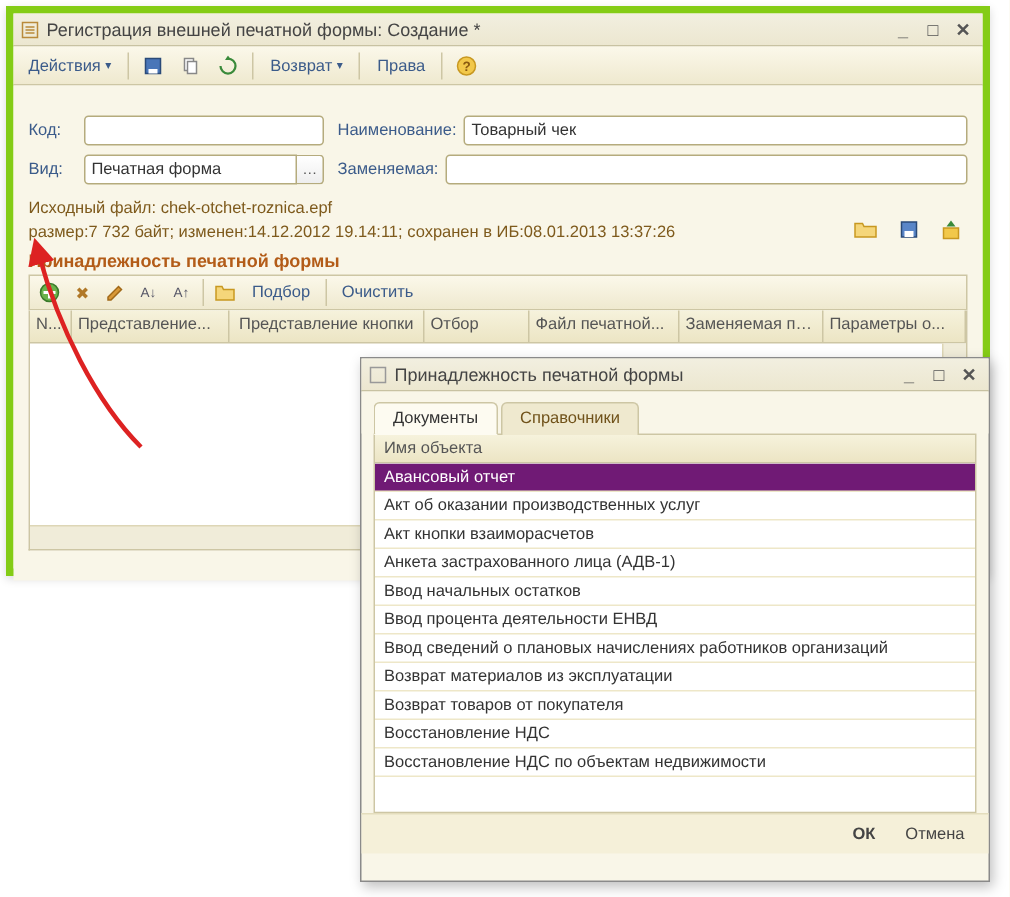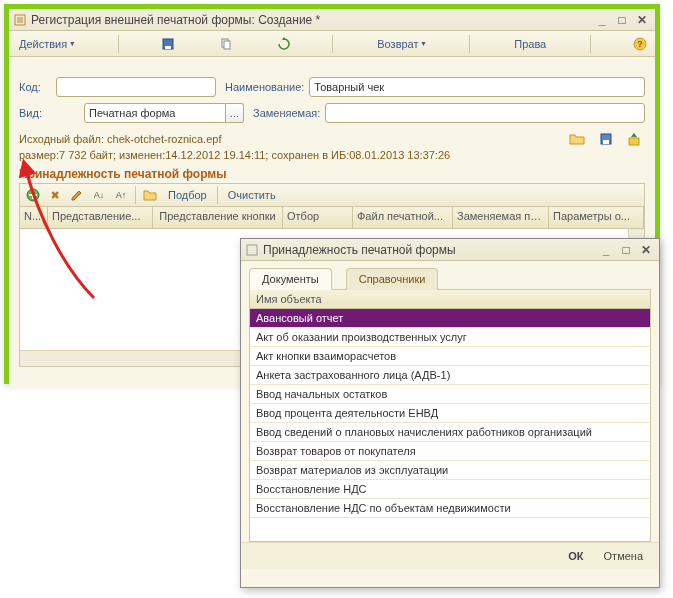--- a/index.html
+++ b/index.html
@@ -39,42 +39,42 @@
     width: 18px; height: 16px; margin-left: 2px;
     display:inline-flex;align-items:center;justify-content:center;
     color:#555; font-weight:bold; cursor:pointer;
     border: 1px solid transparent;
     border-radius:2px;
   }
   .toolbar {
     height: 26px;
     background: linear-gradient(#fbf8ea,#efe9cf);
     border-bottom: 1px solid #cdc6a4;
-    display:flex; align-items:center; padding:0 4px; gap:3px;justify-content:space-between;
+    display:flex; align-items:center; padding:0 4px; gap:3px;
   }
   .tool-btn {
     height:20px; min-width:20px; padding:0 3px;
     display:inline-flex;align-items:center;justify-content:center;
     border:1px solid transparent; border-radius:2px;
     cursor:pointer; color:#444;
   }
   .tool-link{color:#3b5b8a;padding:0 6px;cursor:pointer;height:20px;display:inline-flex;align-items:center;}
   .tool-link .caret{margin-left:3px;font-size:8px;}
   .tool-sep{width:1px;height:18px;background:#cdc6a4;margin:0 2px;}
   .form-body{
     padding:20px 10px;
     background:#f9f6e8;
   }
   .row{display:flex;align-items:center;margin-bottom:6px;gap:5px;}
   .lbl{color:#3b5b8a;min-width:32px;}
   .input{
     height:20px;border:1px solid #b5ab7d;background:#fff;border-radius:3px;
     padding:0 4px;font-family:inherit;font-size:11px;color:#333;
   }
-  .select-wrap{display:flex;margin-left:28px;}
+  .select-wrap{display:flex;}
   .select-wrap .ellips{
     width:18px;height:20px;border:1px solid #b5ab7d;border-left:none;border-radius:0 3px 3px 0;
     background:linear-gradient(#fff,#eee);display:inline-flex;align-items:center;justify-content:center;font-size:10px;color:#555;cursor:pointer;
   }
   .info-line{color:#7e5a1c;margin:4px 0 2px 0;}
   .section-head{
     color:#b35c18;font-weight:bold;margin:4px 0 2px 0;font-size:12px;
   }
   .grid-toolbar{
     height:24px;background:linear-gradient(#fbf8ea,#efe9cf);
@@ -115,21 +115,21 @@
     border:1px solid #8a8a8a;background:#f9f6e8;
     box-shadow:2px 3px 8px rgba(0,0,0,0.25);
     z-index:20;
   }
   .tabs{
     display:flex;padding:6px 8px 0 8px;gap:0;background:#f9f6e8;
   }
   .tab{
     padding:4px 12px;border:1px solid #cdc6a4;border-bottom:none;
     border-radius:4px 4px 0 0;background:#efe9cf;color:#70521a;cursor:pointer;
-    position:relative;top:1px;margin-right:14px;
+    position:relative;top:1px;margin-right:2px;
   }
   .tab.active{background:#fdfbf1;color:#333;border-bottom:1px solid #fdfbf1;z-index:2;}
   .tab-panel{
     margin:0 8px;border:1px solid #cdc6a4;background:#fdfbf1;
   }
   .obj-header{
     background:linear-gradient(#f6f2dc,#ece5c4);border-bottom:1px solid #cdc6a4;
     padding:3px 6px;color:#555;
   }
   .obj-list{
@@ -220,21 +220,21 @@
     </div>
     <div class="row">
       <span class="lbl">Вид:</span>
       <div class="select-wrap" style="width:160px;">
         <input class="input" style="width: 142px; border-radius: 3px 0px 0px 3px;" value="Печатная форма">
         <span class="ellips">…</span>
       </div>
       <span class="lbl" style="margin-left:4px;">Заменяемая:</span>
       <input class="input" style="flex: 1 1 0%;" value="">
     </div>
-    <div style="display:flex;align-items:flex-start;">
+    <div style="display:flex;align-items:flex-end;">
       <div style="flex:1;">
         <div class="info-line">Исходный файл: chek-otchet-roznica.epf</div>
         <div class="info-line">размер:7 732 байт; изменен:14.12.2012 19.14:11; сохранен в ИБ:08.01.2013 13:37:26</div>
       </div>
       <div class="right-icons">
         <span class="tool-btn">
             <svg width="16" height="14">
               <path d="M1 3 L6 3 L7 5 L15 5 L15 12 L1 12 Z" fill="#f5d67a" stroke="#c89820"></path>
             </svg>
           </span>
@@ -329,22 +329,22 @@
   <div class="tab-panel">
     <div class="obj-header">Имя объекта</div>
     <div class="obj-list" id="obj-list">
         <div class="obj-item sel">Авансовый отчет</div>
         <div class="obj-item">Акт об оказании производственных услуг</div>
         <div class="obj-item">Акт кнопки взаиморасчетов</div>
         <div class="obj-item">Анкета застрахованного лица (АДВ-1)</div>
         <div class="obj-item">Ввод начальных остатков</div>
         <div class="obj-item">Ввод процента деятельности ЕНВД</div>
         <div class="obj-item">Ввод сведений о плановых начислениях работников организаций</div>
+        <div class="obj-item">Возврат материалов из эксплуатации</div>
         <div class="obj-item">Возврат товаров от покупателя</div>
-        <div class="obj-item">Возврат материалов из эксплуатации</div>
         <div class="obj-item">Восстановление НДС</div>
         <div class="obj-item">Восстановление НДС по объектам недвижимости</div>
       </div>
   </div>
 
   <div class="dlg-buttons">
     <span class="dlg-btn ok">ОК</span>
     <span class="dlg-btn">Отмена</span>
   </div>
 </div>

